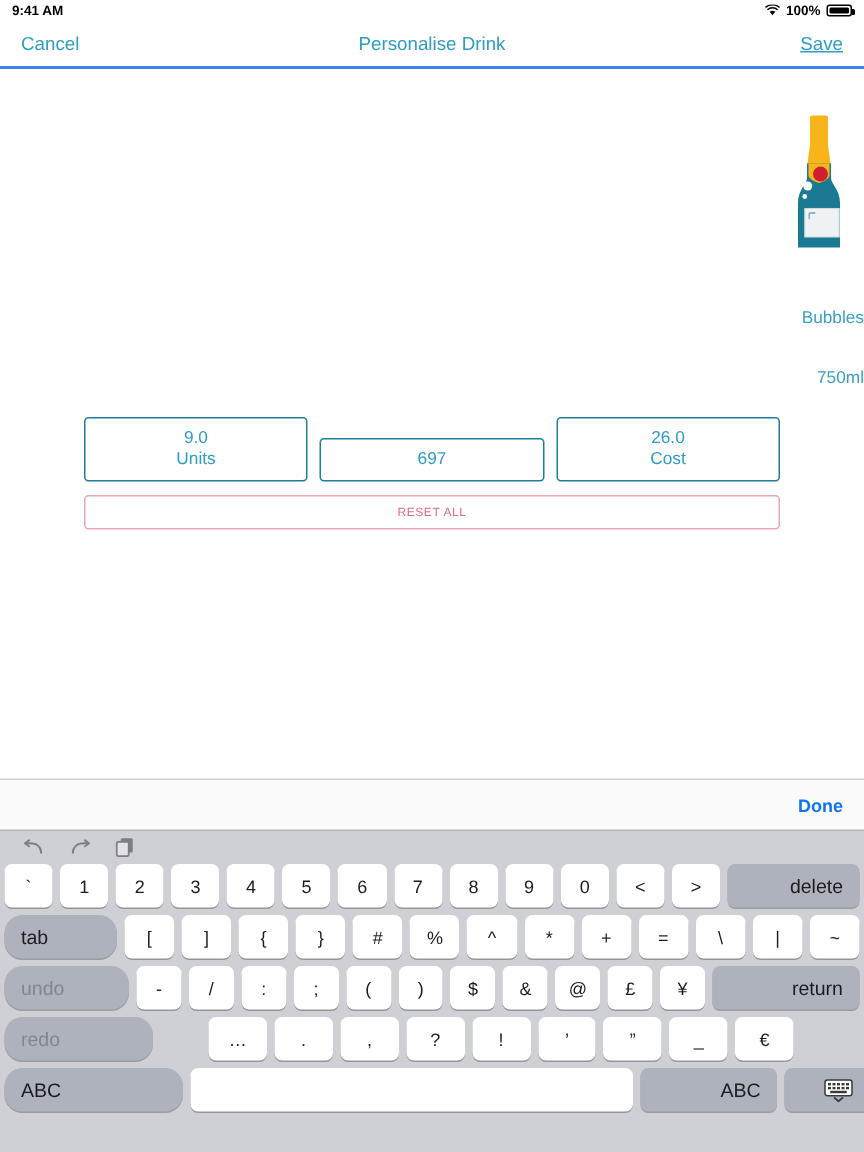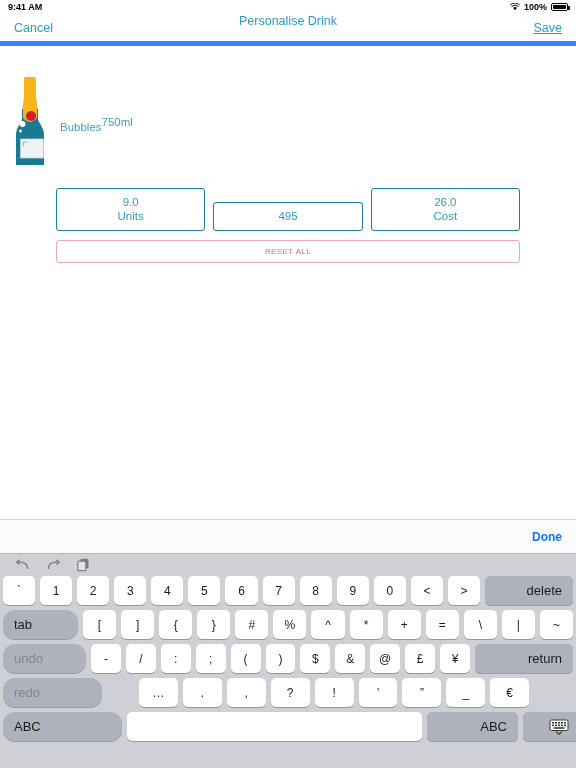--- a/index.html
+++ b/index.html
@@ -31,24 +31,24 @@
   }
   .batt i{display:block;height:100%;width:100%;background:#000;border-radius:1px;}
   .batt:after{
     content:"";position:absolute;right:-3px;top:2px;width:2px;height:4px;
     background:#000;border-radius:0 1px 1px 0;
   }
 
   
   .navbar{
     height:32px;
-    display:flex;
+    display:flex;align-items:center;
     padding:0 14px;
     box-sizing:border-box;
-    border-bottom:5px solid #3b82f6;
+    border-bottom:2px solid #3b82f6;
     background:#fff;
     position:relative;
   }
   .navbar .nav-btn{
     font-size:12.5px;color:#2f9cc4;cursor:pointer;
     background:none;border:none;padding:0;font-family:inherit;
   }
   .navbar .nav-title{
     position:absolute;left:0;right:0;text-align:center;
     font-size:12.5px;color:#2f9cc4;pointer-events:none;
@@ -56,21 +56,21 @@
   .navbar .nav-right{margin-left:auto;text-decoration:underline;}
 
   
   .content{
     position:absolute;top:47px;left:0;right:0;bottom:249px;
     background:#fff;overflow:hidden;
   }
 
   .drink-block{
     margin-top:28px;
-    display:flex;align-items:center;
+    display:flex;flex-direction:column;align-items:flex-end;gap:28px;
   }
   .bottle{width:60px;height:94px;display:block;}
   .drink-name{
     margin-top:9px;font-size:11.5px;color:#3aa0c2;line-height:12px;text-align:center;
   }
   .drink-vol{
     font-size:11.5px;color:#3aa0c2;line-height:13px;text-align:center;
   }
 
   .stats-row{
@@ -213,21 +213,21 @@
     <div class="drink-name">Bubbles</div>
     <div class="drink-vol">750ml</div>
   </div>
 
   <div class="stats-row">
     <div class="stat-box">
       <div class="stat-value">9.0</div>
       <div class="stat-label">Units</div>
     </div>
     <div class="stat-box">
-      <div class="stat-value">495</div>
+      <div class="stat-value">697</div>
     </div>
     <div class="stat-box">
       <div class="stat-value">26.0</div>
       <div class="stat-label">Cost</div>
     </div>
   </div>
 
   <button class="reset-btn">RESET ALL</button>
 </div>
 

